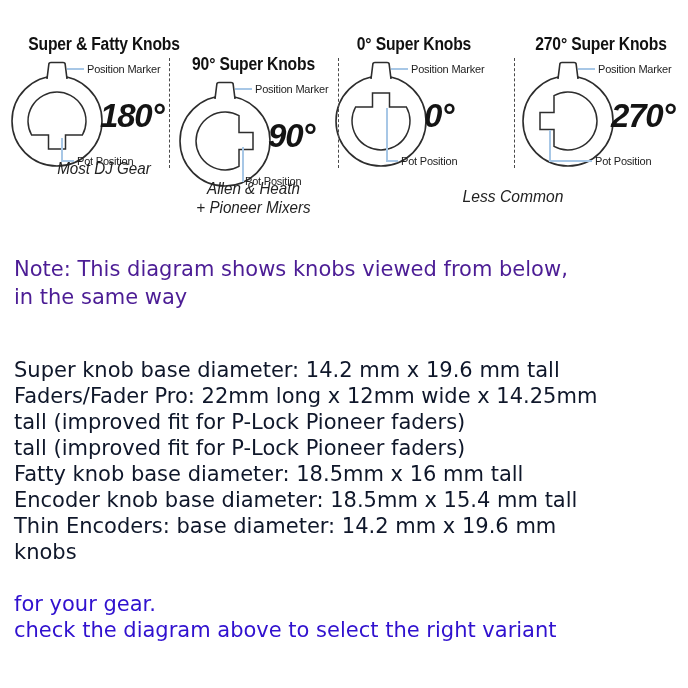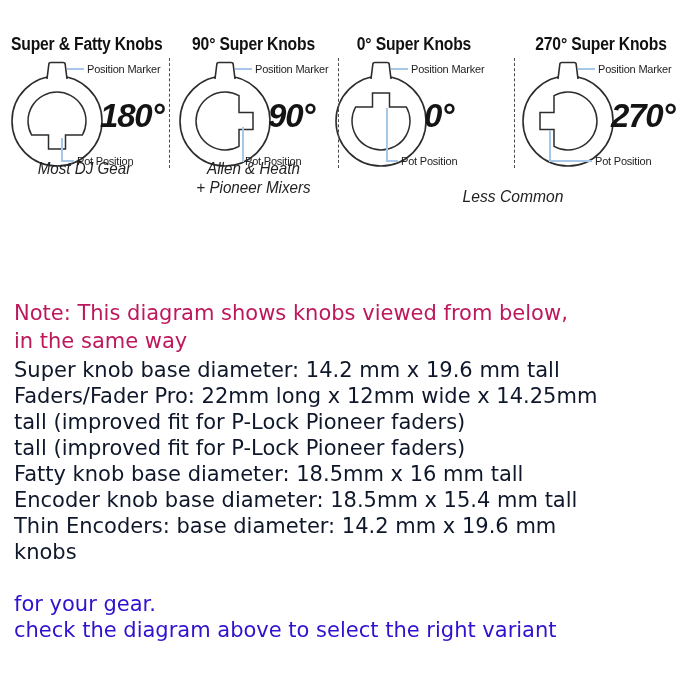--- a/index.html
+++ b/index.html
@@ -33,37 +33,37 @@
   #footer { top:591px; font-family:"DejaVu Sans", sans-serif; font-size:21px; line-height:26px; }
   
   text.small-label { font-family:"Liberation Sans", sans-serif; font-size:11px; letter-spacing:-.2px; fill:#1d1d1d; }
   text.degree { font-family:"Liberation Sans", sans-serif; font-size:33px; font-weight:bold; font-style:italic; letter-spacing:-1.2px; fill:#141414; }
 </style>
 </head>
 <body>
 
 <div id="page">
   <section id="diagram">
-      <div class="col" style="left: 0px; width: 169px;">
+      <div class="col" style="left: 0px; width: 169px; padding-left: 39px;">
         <div class="knob-title">Super &amp; Fatty Knobs</div>
         <svg class="knob-svg" width="169" height="120" viewBox="0 0 169 120" style="position: absolute; top: 25px; left: 0px;">
           <circle cx="57" cy="66" r="45" fill="none" stroke="#2d2d2d" stroke-width="1.6"></circle>
           <path d="M47,24 L48.8,9.5 Q48.8,7.5 51,7.5 L63,7.5 Q65.2,7.5 65.2,9.5 L67,24" fill="#fff" stroke="#2d2d2d" stroke-width="1.6"></path>
           <path d="M31.6,80.0 A29,29 0 1 1 82.4,80.0 L65.5,80.0 L65.5,94.0 L48.5,94.0 L48.5,80.0 Z" fill="#fff" stroke="#2d2d2d" stroke-width="1.5" stroke-linejoin="miter"></path>
           <path d="M67,14 H84" fill="none" stroke="#a7c7e6" stroke-width="2"></path>
           <text x="87" y="18" class="small-label">Position Marker</text>
           <path d="M62,83 V106 H74" fill="none" stroke="#a7c7e6" stroke-width="2"></path>
           <text x="77" y="110" class="small-label">Pot Position</text>
           <text x="100" y="72" class="degree">180°</text>
         </svg>
         <div class="caption">
           <div>Most DJ Gear</div>
         </div>
       </div>
-      <div class="col" style="left: 169px; width: 169px;">
+      <div class="col" style="left: 169px; width: 169px; margin-top: 20px;">
         <div class="knob-title">90° Super Knobs</div>
         <svg class="knob-svg" width="169" height="120" viewBox="0 0 169 120" style="position: absolute; top: 25px; left: 0px;">
           <circle cx="56" cy="66" r="45" fill="none" stroke="#2d2d2d" stroke-width="1.6"></circle>
           <path d="M46,24 L47.8,9.5 Q47.8,7.5 50,7.5 L62,7.5 Q64.2,7.5 64.2,9.5 L66,24" fill="#fff" stroke="#2d2d2d" stroke-width="1.6"></path>
           <path d="M70.0,91.4 A29,29 0 1 1 70.0,40.6 L70.0,57.5 L84.0,57.5 L84.0,74.5 L70.0,74.5 Z" fill="#fff" stroke="#2d2d2d" stroke-width="1.5" stroke-linejoin="miter"></path>
           <path d="M66,14 H83" fill="none" stroke="#a7c7e6" stroke-width="2"></path>
           <text x="86" y="18" class="small-label">Position Marker</text>
           <path d="M74,72 V106 H73" fill="none" stroke="#a7c7e6" stroke-width="2"></path>
           <text x="76" y="110" class="small-label">Pot Position</text>
           <text x="99" y="72" class="degree">90°</text>
@@ -97,21 +97,21 @@
           <path d="M36,75 V106 H78" fill="none" stroke="#a7c7e6" stroke-width="2"></path>
           <text x="81" y="110" class="small-label">Pot Position</text>
           <text x="97" y="72" class="degree">270°</text>
         </svg>
       </div>
       <div class="sep" style="left: 169px; border-left-color: rgb(74, 74, 74);"></div>
       <div class="sep" style="left: 338px; border-left-color: rgb(74, 74, 74);"></div>
       <div class="sep" style="left: 514px; border-left-color: rgb(74, 74, 74);"></div>
       <div class="shared-caption">Less Common</div>
     </section>
-  <section id="note" class="tblock" style="color: #be185d; margin-top: 44px;">
+  <section id="note" class="tblock" style="color: #4c1d95;">
       <div>Note: This diagram shows knobs viewed from below,</div>
       <div>in the same way</div>
     </section>
   <section id="specs" class="tblock" style="color: #0f172a;">
       <div>Super knob base diameter: 14.2 mm x 19.6 mm tall</div>
       <div>Faders/Fader Pro: 22mm long x 12mm wide x 14.25mm</div>
       <div>tall (improved fit for P-Lock Pioneer faders)</div>
       <div>tall (improved fit for P-Lock Pioneer faders)</div>
       <div>Fatty knob base diameter: 18.5mm x 16 mm tall</div>
       <div>Encoder knob base diameter: 18.5mm x 15.4 mm tall</div>

